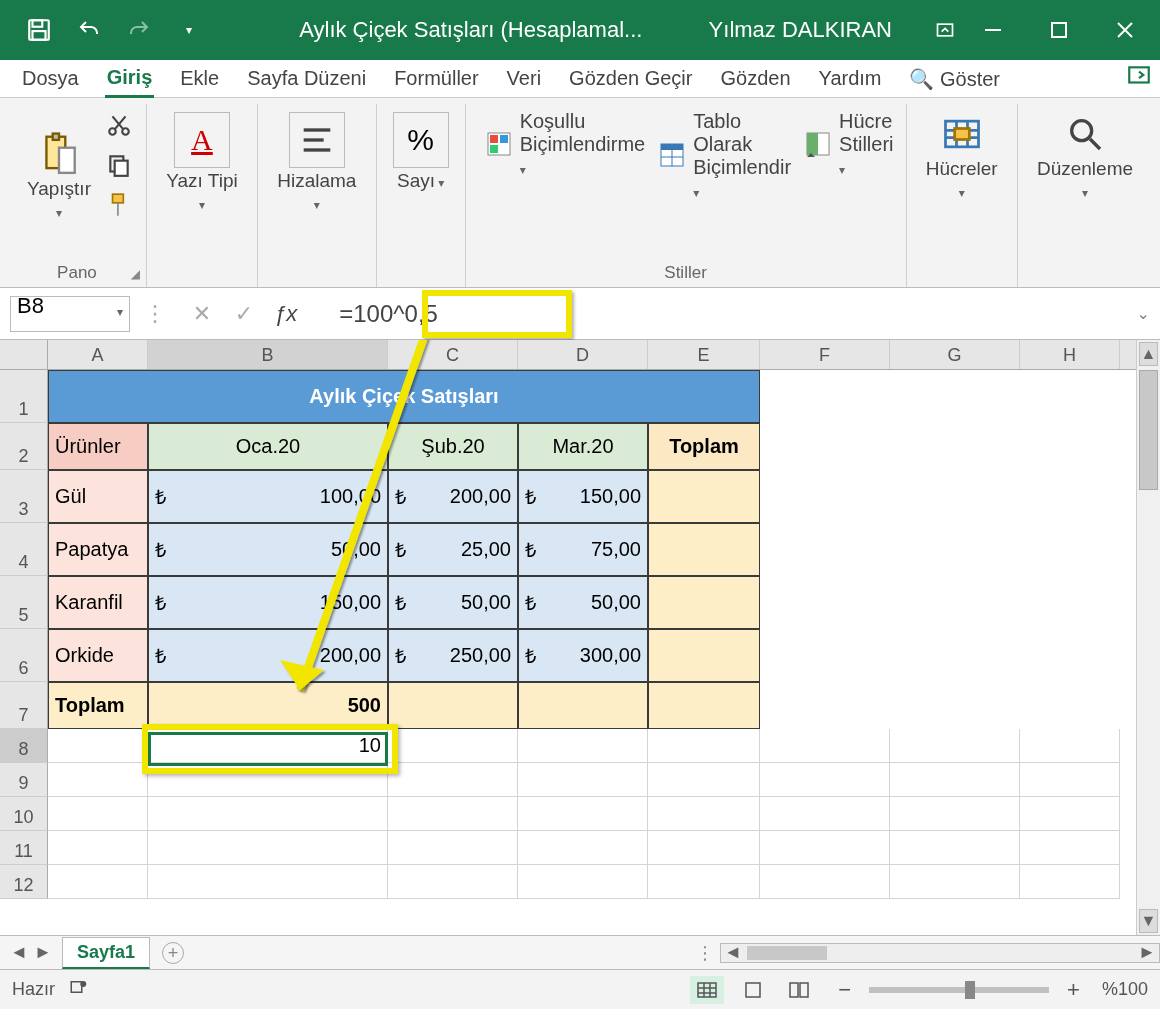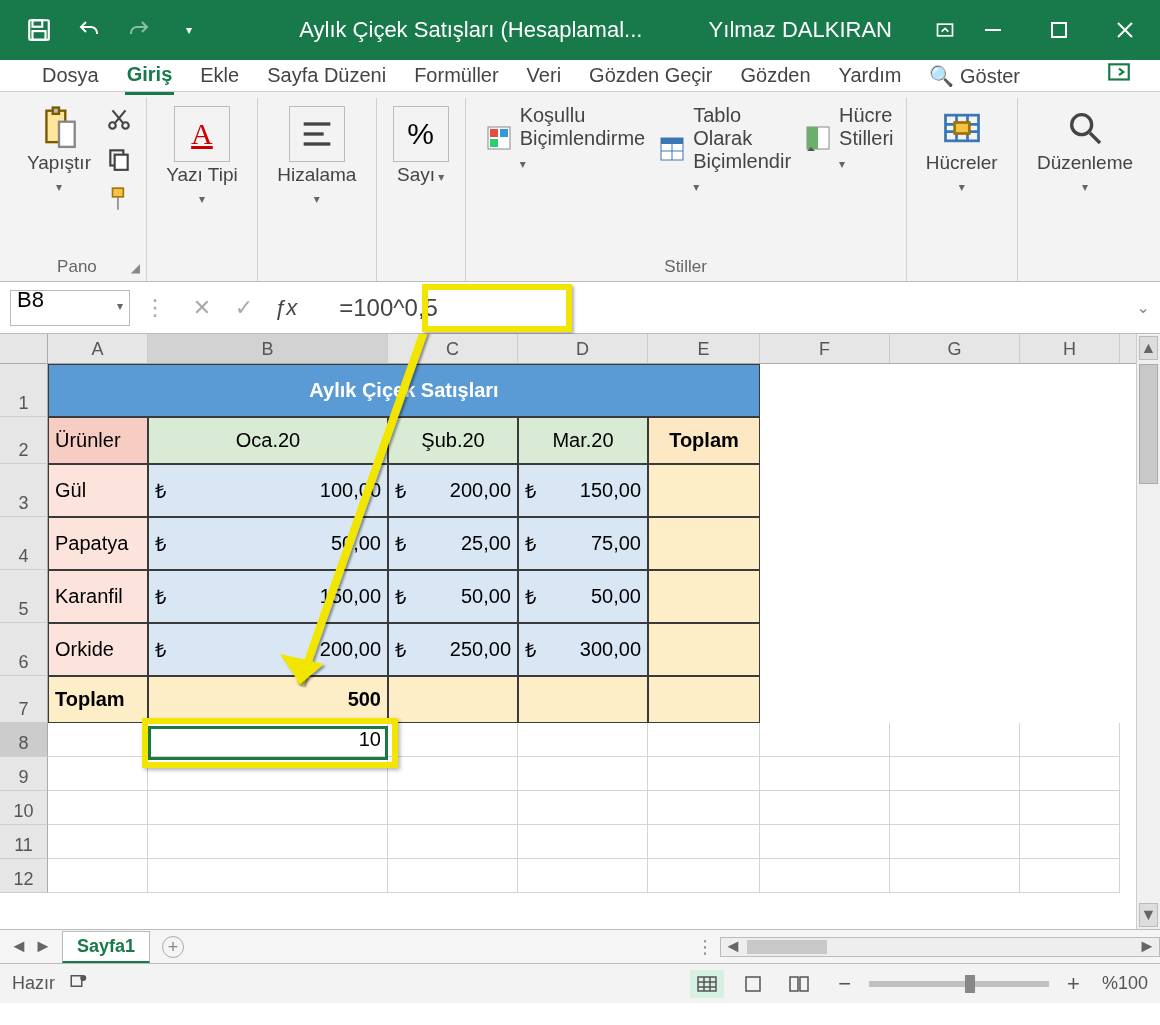--- a/index.html
+++ b/index.html
@@ -9,30 +9,30 @@
 .titlebar { height: 60px; background: #187a4b; display: flex; align-items: center; padding: 0 10px; color: #fff; font-size: 20px; }
 .titlebar .qat { display: flex; gap: 22px; align-items: center; margin-left: 15px; margin-right: 40px;}
 .titlebar .qat .ico-btn { width: 28px; height: 28px; display:flex; align-items:center; justify-content:center; cursor:pointer; }
 .titlebar .doc-title { flex:1; text-align:center; font-size:22px; font-weight:400;}
 .titlebar .user { font-size:22px; margin: 0 20px 0 10px; }
 .titlebar .win-icon { width:30px; height:30px; display:flex; align-items:center; justify-content:center; margin: 0 18px; }
 .titlebar .win-controls { display:flex; gap:36px; margin-right:10px; }
 .titlebar .win-controls .ctrl { width:30px; height:30px; display:flex; align-items:center; justify-content:center; cursor:pointer;}
 
 
-.ribbon-tabs { height: 32px; background:#fff; border-bottom:1px solid #ccc; display:flex; align-items:center; padding: 0 28px; font-size:20px; color:#444;justify-content:flex-end; }
+.ribbon-tabs { height: 38px; background:#fff; border-bottom:1px solid #ccc; display:flex; align-items:center; padding: 0 8px; font-size:20px; color:#444;justify-content:flex-end; }
 .ribbon-tabs .tab { margin:0 12px; padding: 6px 2px; cursor:pointer; }
 .ribbon-tabs .tab.active { color:#187a4b; font-weight:600; border-bottom:3px solid #187a4b;}
 .ribbon-tabs .spacer { flex:1; }
 
 
 .ribbon { background:#f3f3f3; border-bottom:1px solid #bbb; display:flex; padding: 6px 8px 0 8px; height:190px;}
 .ribbon-group { border-right:1px solid #d0d0d0; padding: 2px 10px 0 10px; display:flex; flex-direction:column; align-items:center; position:relative;}
 .ribbon-group:last-child{border-right:none;}
-.ribbon-group .grp-row{display:flex; gap:6px; align-items:flex-start;}
+.ribbon-group .grp-row{display:flex; gap:6px; align-items:flex-end;}
 .ribbon-group .big-btn { display:flex; flex-direction:column; align-items:center; gap:2px; padding:6px 6px 0 6px; cursor:pointer;}
 .ribbon-group .big-btn .ico { width:44px; height:44px; display:flex; align-items:center; justify-content:center;}
 .ribbon-group .big-btn .lbl { font-size:19px; color:#444; text-align:center; line-height:1.15;}
 .ribbon-group .small-col { display:flex; flex-direction:column; gap:10px; margin-top:6px;}
 .ribbon-group .small-col .ico{ width:30px; height:30px;}
 .ribbon-group .grp-label{ font-size:17px; color:#666; text-align:center; position:absolute; bottom:4px; left:0; right:0;}
 .ribbon-group .grp-dlg-ico{ position:absolute; bottom:6px; right:6px; font-size:12px; color:#888;}
 .styles-col { display:flex; flex-direction:row; gap:12px; align-items:flex-start; padding-top:4px;}
 .styles-col .st-item{ display:flex; align-items:center; gap:8px; font-size:20px; color:#444; cursor:pointer;}
 .styles-col .st-item .ico{width:28px;height:28px;}

